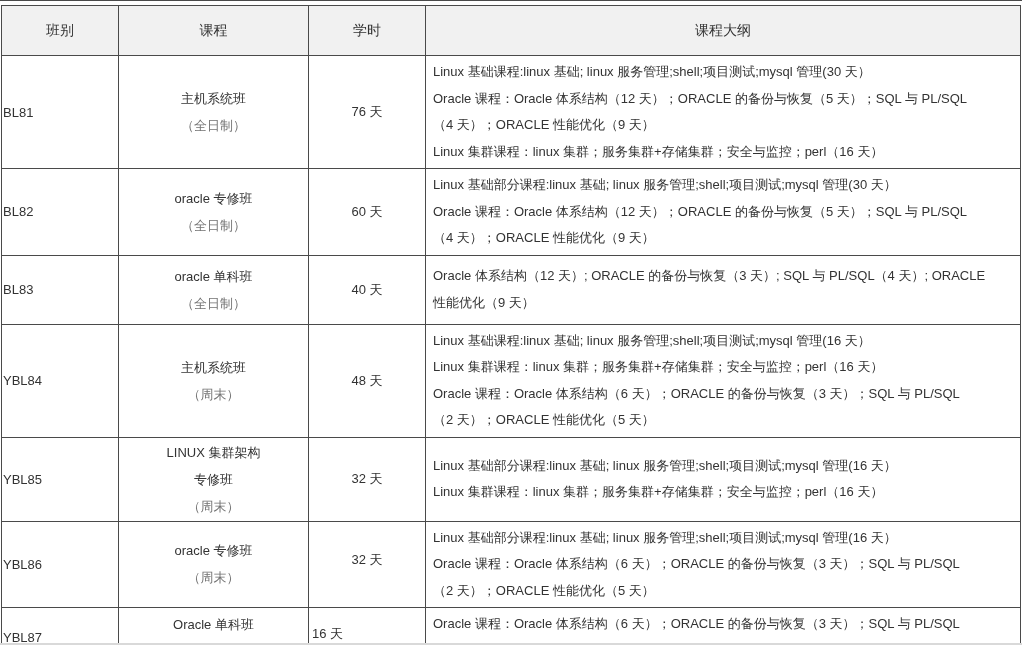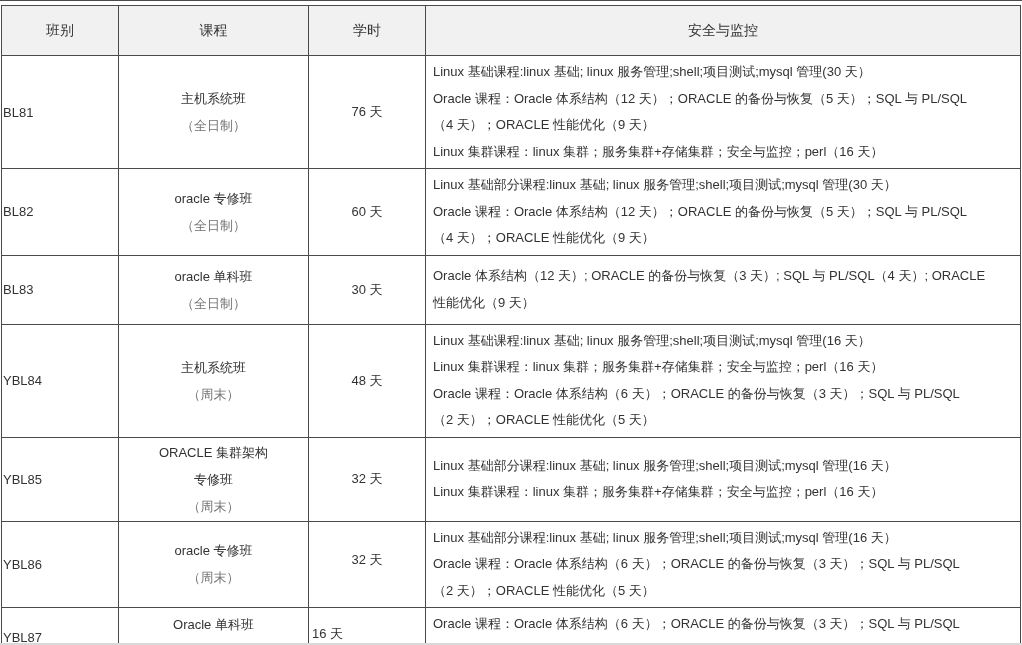--- a/index.html
+++ b/index.html
@@ -45,21 +45,21 @@
       <col style="width:117px">
         <col style="width:190px">
         <col style="width:117px">
         <col style="width:595px">
     </colgroup>
     <tbody>
         <tr style="height:50px">
       <th>班别</th>
       <th>课程</th>
       <th>学时</th>
-      <th>安全与监控</th>
+      <th>课程大纲</th>
     </tr>
 
     <tr style="height:113px">
       <td class="c-id">BL81</td>
       <td class="c-course">
         <div>主机系统班</div>
         <div class="tag">（全日制）</div>
       </td>
       <td class="c-hours">76 天</td>
       <td class="c-outline">
@@ -83,21 +83,21 @@
         <div class="ol">（4 天）；ORACLE 性能优化（9 天）</div>
       </td>
     </tr>
 
     <tr style="height:69px">
       <td class="c-id">BL83</td>
       <td class="c-course">
         <div>oracle 单科班</div>
         <div class="tag">（全日制）</div>
       </td>
-      <td class="c-hours">30 天</td>
+      <td class="c-hours">40 天</td>
       <td class="c-outline">
         <div class="ol">Oracle 体系结构（12 天）; ORACLE 的备份与恢复（3 天）; SQL 与 PL/SQL（4 天）; ORACLE</div>
         <div class="ol">性能优化（9 天）</div>
       </td>
     </tr>
 
     <tr style="height:103px">
       <td class="c-id">YBL84</td>
       <td class="c-course">
         <div>主机系统班</div>
@@ -108,21 +108,21 @@
         <div class="ol">Linux 基础课程:linux 基础; linux 服务管理;shell;项目测试;mysql 管理(16 天）</div>
         <div class="ol">Linux 集群课程：linux 集群；服务集群+存储集群；安全与监控；perl（16 天）</div>
         <div class="ol">Oracle 课程：Oracle 体系结构（6 天）；ORACLE 的备份与恢复（3 天）；SQL 与 PL/SQL</div>
         <div class="ol">（2 天）；ORACLE 性能优化（5 天）</div>
       </td>
     </tr>
 
     <tr style="height:80px">
       <td class="c-id">YBL85</td>
       <td class="c-course">
-        <div>ORACLE 集群架构</div>
+        <div>LINUX 集群架构</div>
         <div>专修班</div>
         <div class="tag">（周末）</div>
       </td>
       <td class="c-hours">32 天</td>
       <td class="c-outline">
         <div class="ol">Linux 基础部分课程:linux 基础; linux 服务管理;shell;项目测试;mysql 管理(16 天）</div>
         <div class="ol">Linux 集群课程：linux 集群；服务集群+存储集群；安全与监控；perl（16 天）</div>
       </td>
     </tr>
 

